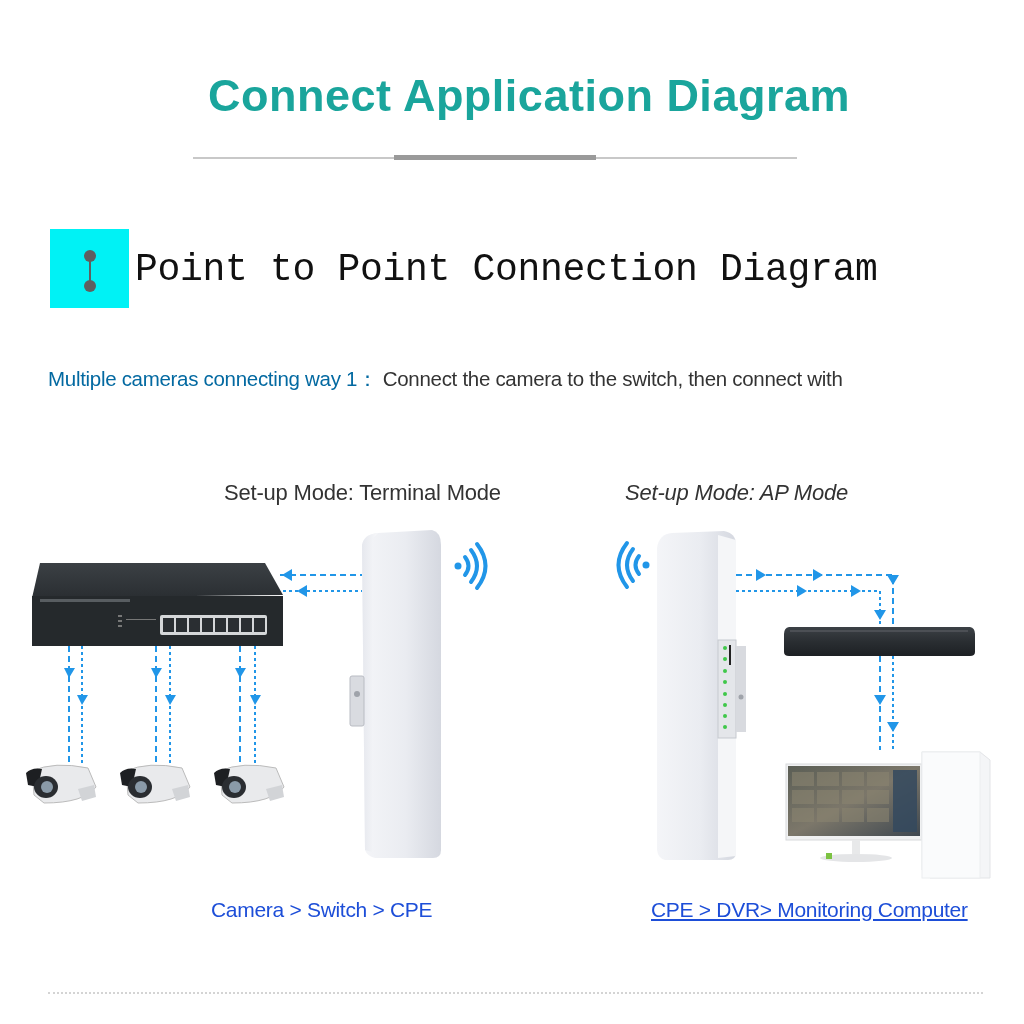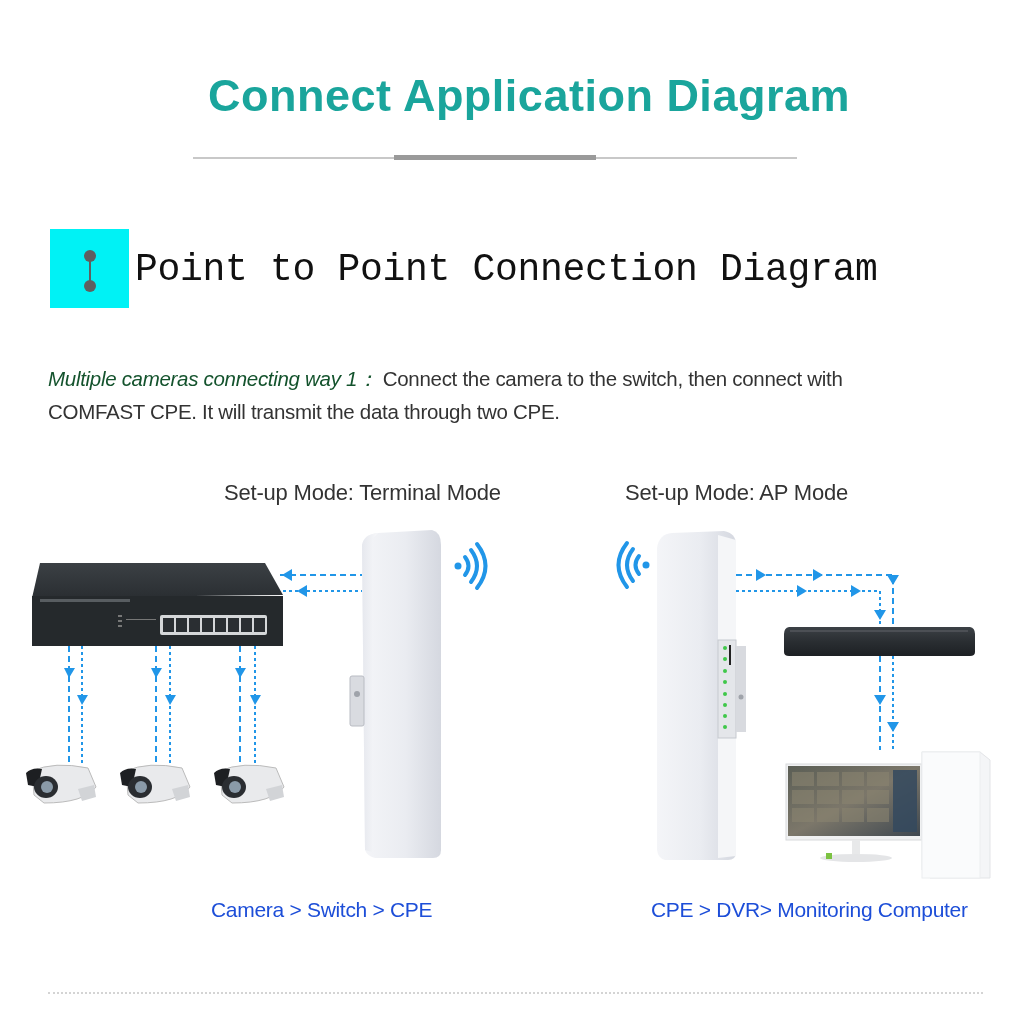--- a/index.html
+++ b/index.html
@@ -6,21 +6,21 @@
   body { width:1024px; height:1024px; position:relative; overflow:hidden;
          font-family:"Liberation Sans", "DejaVu Sans", sans-serif; color:#222; }
   .abs { position:absolute; }
   .main-title { left:0; width:1024px; top:70px; text-align:center; font-size:45px; font-weight:bold;
                 color:#1aa59c; letter-spacing:0.5px;padding-left:17px; }
   .title-rule { left:193px; top:157px; width:604px; height:2px; background:#c8c8c8; }
   .title-rule-accent { left:394px; top:155px; width:202px; height:5px; background:#9a9a9a; }
   .sec-badge { left:50px; top:229px; width:79px; height:79px; background:#00f2f5; }
   .sec-title { left:135px; top:248px; font-size:38px; color:#111; white-space:nowrap; font-family:Liberation Mono, monospace; letter-spacing:-0.3px; }
   .desc { left:48px; top:362px; width:940px; font-size:20.5px; line-height:33px; color:#333; letter-spacing:-0.3px; }
-  .desc .accent { color:#14532d;font-style:italic; }
+  .desc .accent { color:#0369a1; }
   .mode-label { font-size:22px; color:#333; white-space:nowrap; letter-spacing:-0.2px; }
   .caption { font-size:21px; color:#1d4ed8; white-space:nowrap; letter-spacing:-0.3px; }
   .dotted-rule { left:48px; top:992px; width:935px; height:0; border-top:2px dotted #d4d4d4; }
   svg { position:absolute; left:0; top:0; }
 </style>
 </head>
 <body>
 
 <div class="abs main-title">Connect Application Diagram</div>
 <div class="abs title-rule"></div>
@@ -30,25 +30,24 @@
   <svg width="79" height="79">
     <line x1="40" y1="27" x2="40" y2="57" stroke="#5f5f5f" stroke-width="2"></line>
     <circle cx="40" cy="27" r="6" fill="#5f5f5f"></circle>
     <circle cx="40" cy="57" r="6" fill="#5f5f5f"></circle>
   </svg>
 </div>
 <div class="abs sec-title">Point to Point Connection Diagram</div>
 
 <div class="abs desc">
   <span class="accent">Multiple cameras connecting way 1：</span><span> Connect the camera to the switch, then connect with</span><br>
-  <span>COMFAST CPE. It will transmit the data through two CPE.</span>
 </div>
 
 <div class="abs mode-label" style="left:224px; top:480px;">Set-up Mode: Terminal Mode</div>
-<div class="abs mode-label" style="left:625px; top:480px;">Set-up Mode: AP Mode</div>
+<div class="abs mode-label" style="left:625px; top:480px;font-style:italic;">Set-up Mode: AP Mode</div>
 
 <svg width="1024" height="1024">
   <defs>
     <linearGradient id="cpeGrad" x1="0" x2="1" y1="0" y2="0">
       <stop offset="0" stop-color="#f4f5f8"></stop>
       <stop offset="0.55" stop-color="#eaecf1"></stop>
       <stop offset="1" stop-color="#d5d8e0"></stop>
     </linearGradient>
     <linearGradient id="cpeSide" x1="0" x2="1">
       <stop offset="0" stop-color="#e6e8ee"></stop>
@@ -231,15 +230,15 @@
     <rect x="826" y="853" width="6" height="6" fill="#7cc242"></rect>
   </g>
 
   <g>
     <path d="M922,752 L980,752 L990,760 L990,878 L930,878 L922,870 Z" fill="#f4f5f7" stroke="#e3e4e7"></path>
     <rect x="922" y="752" width="58" height="126" fill="#fafbfc" stroke="#eceef0"></rect>
   </g>
 </svg>
 
 <div class="abs caption" style="left:211px; top:898px;">Camera &gt; Switch &gt; CPE</div>
-<div class="abs caption" style="left:651px; top:898px;">CPE &gt; DVR&gt; Monitoring Computer</div>
+<div class="abs caption" style="left:651px; top:898px;text-decoration:underline;">CPE &gt; DVR&gt; Monitoring Computer</div>
 
 <div class="abs dotted-rule"></div>
 
 </body></html>

